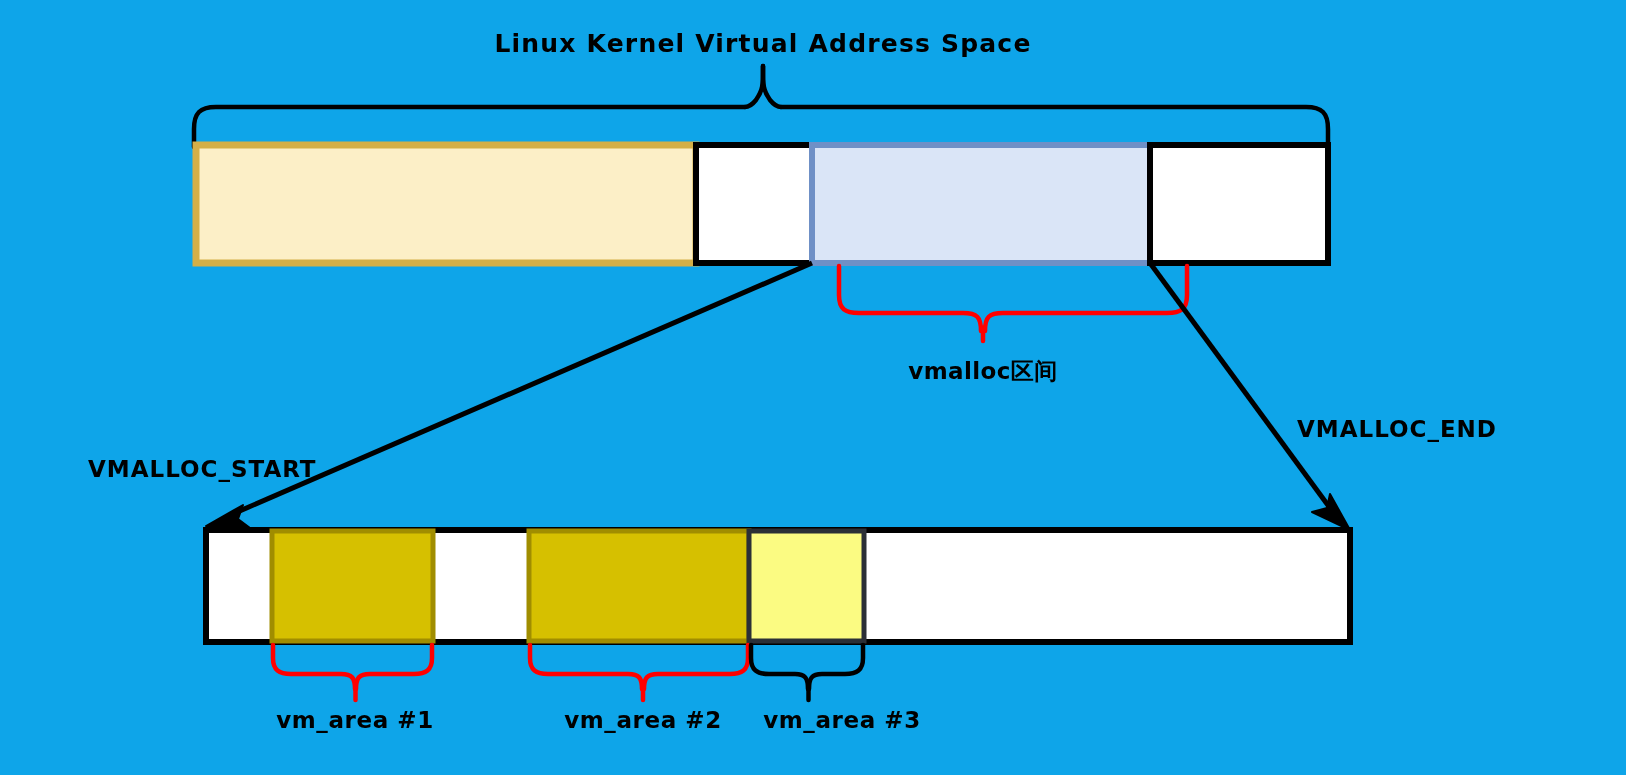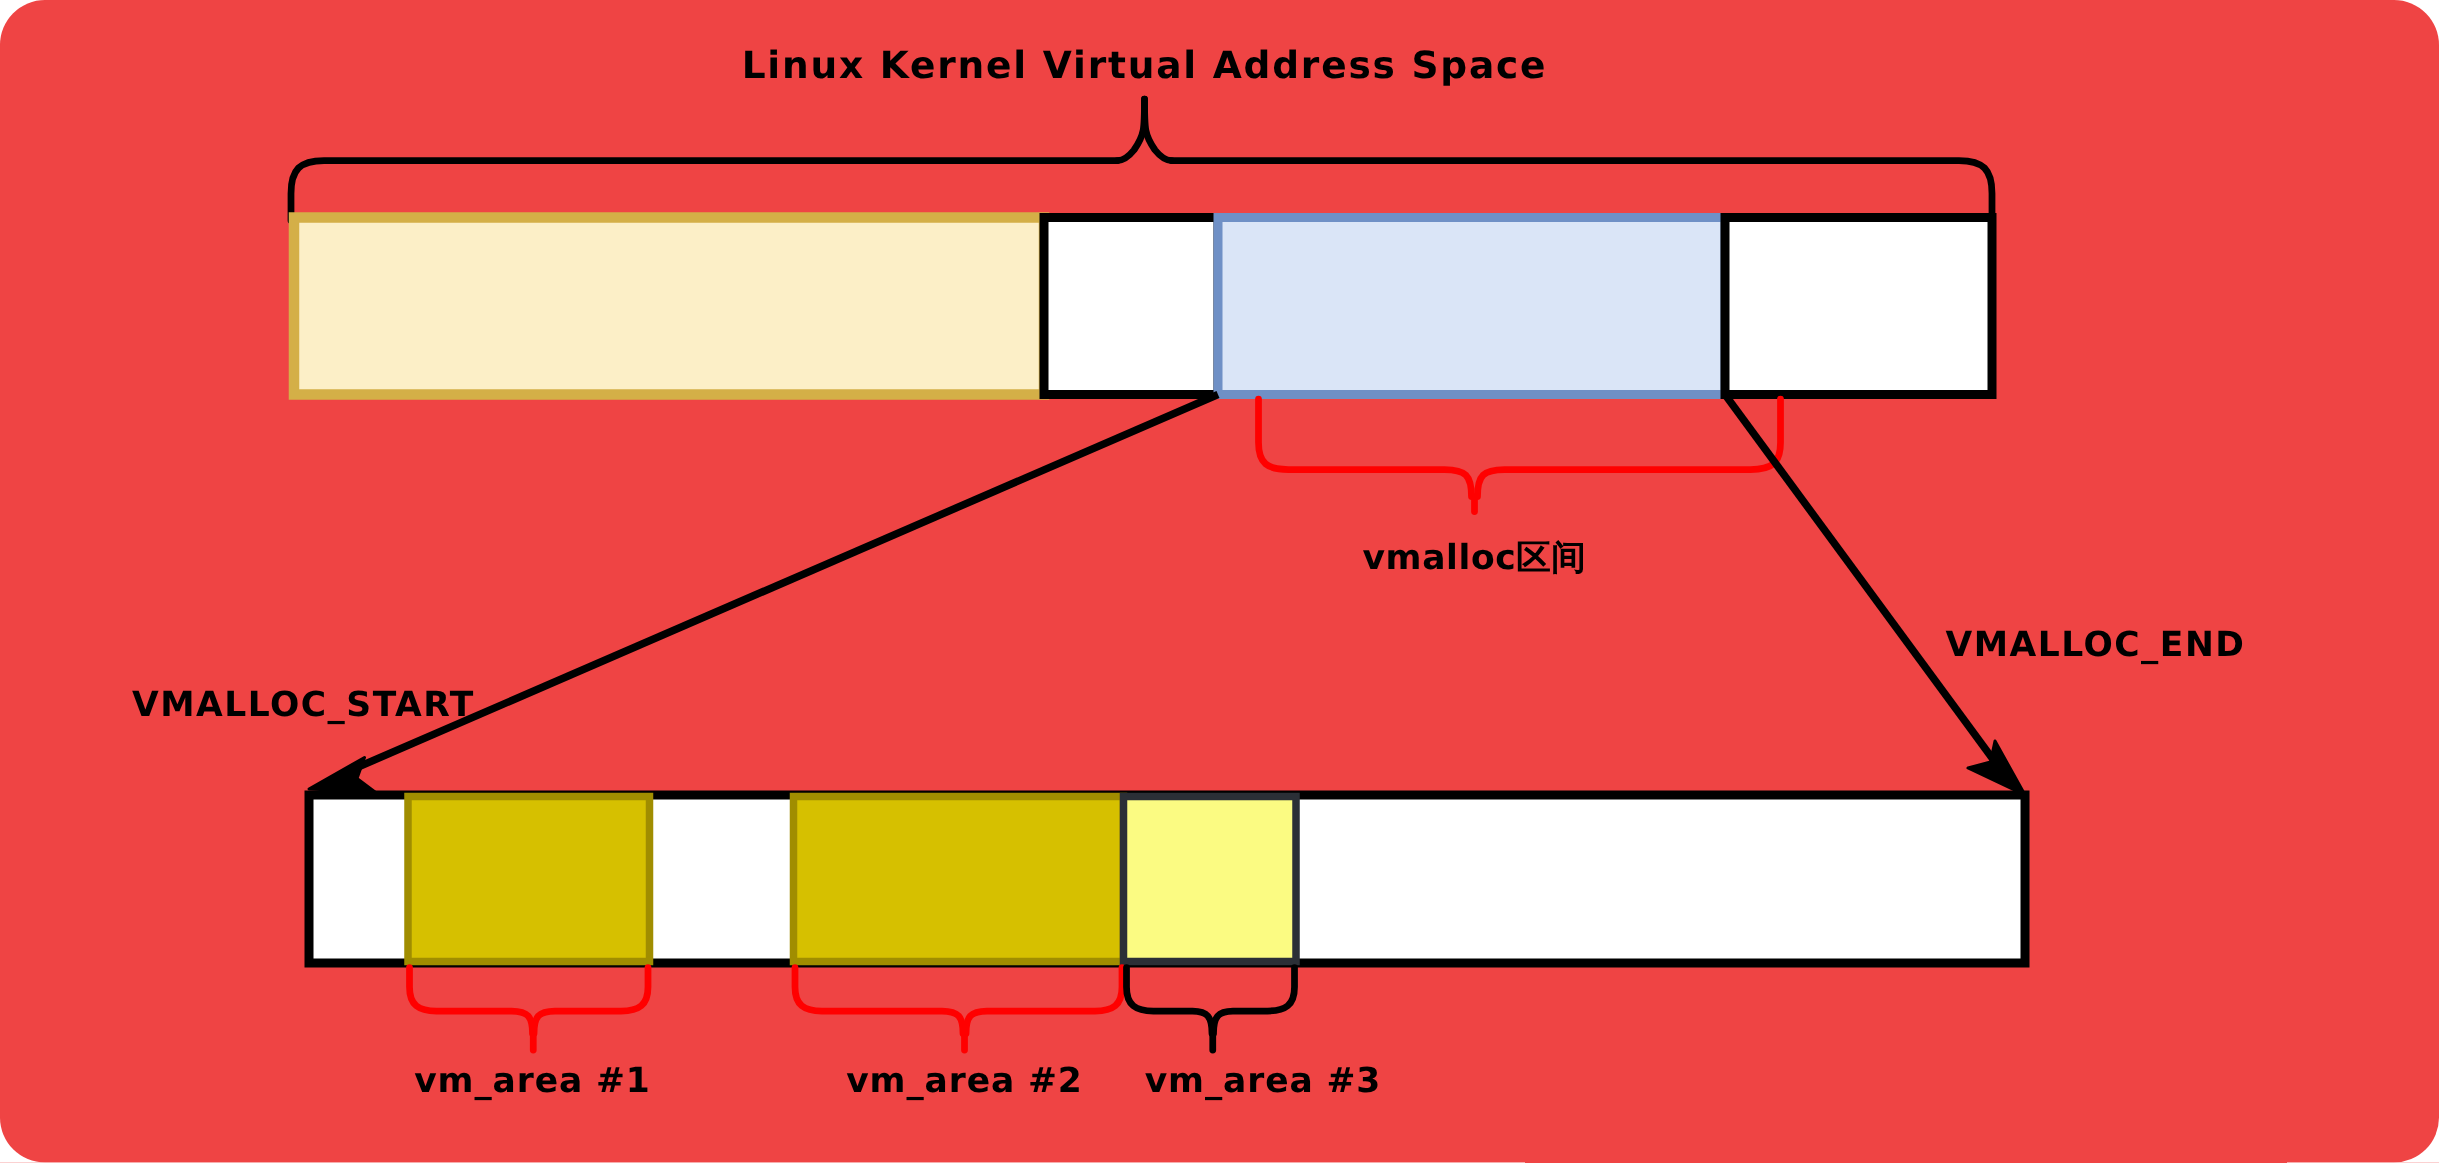--- a/index.html
+++ b/index.html
@@ -10,22 +10,21 @@
   body {
     width: 1626px;
     height: 775px;
     overflow: hidden;
     font-family: "DejaVu Sans", sans-serif;
   }
   #diagram-root {
     position: relative;
     width: 1626px;
     height: 775px;
-    background: #ef4444;
-    border-radius: 30px;
+    background: #0ea5e9;
   }
   svg.canvas {
     position: absolute;
     top: 0;
     left: 0;
     width: 1626px;
     height: 775px;
     display: block;
   }
   .diag-text {

